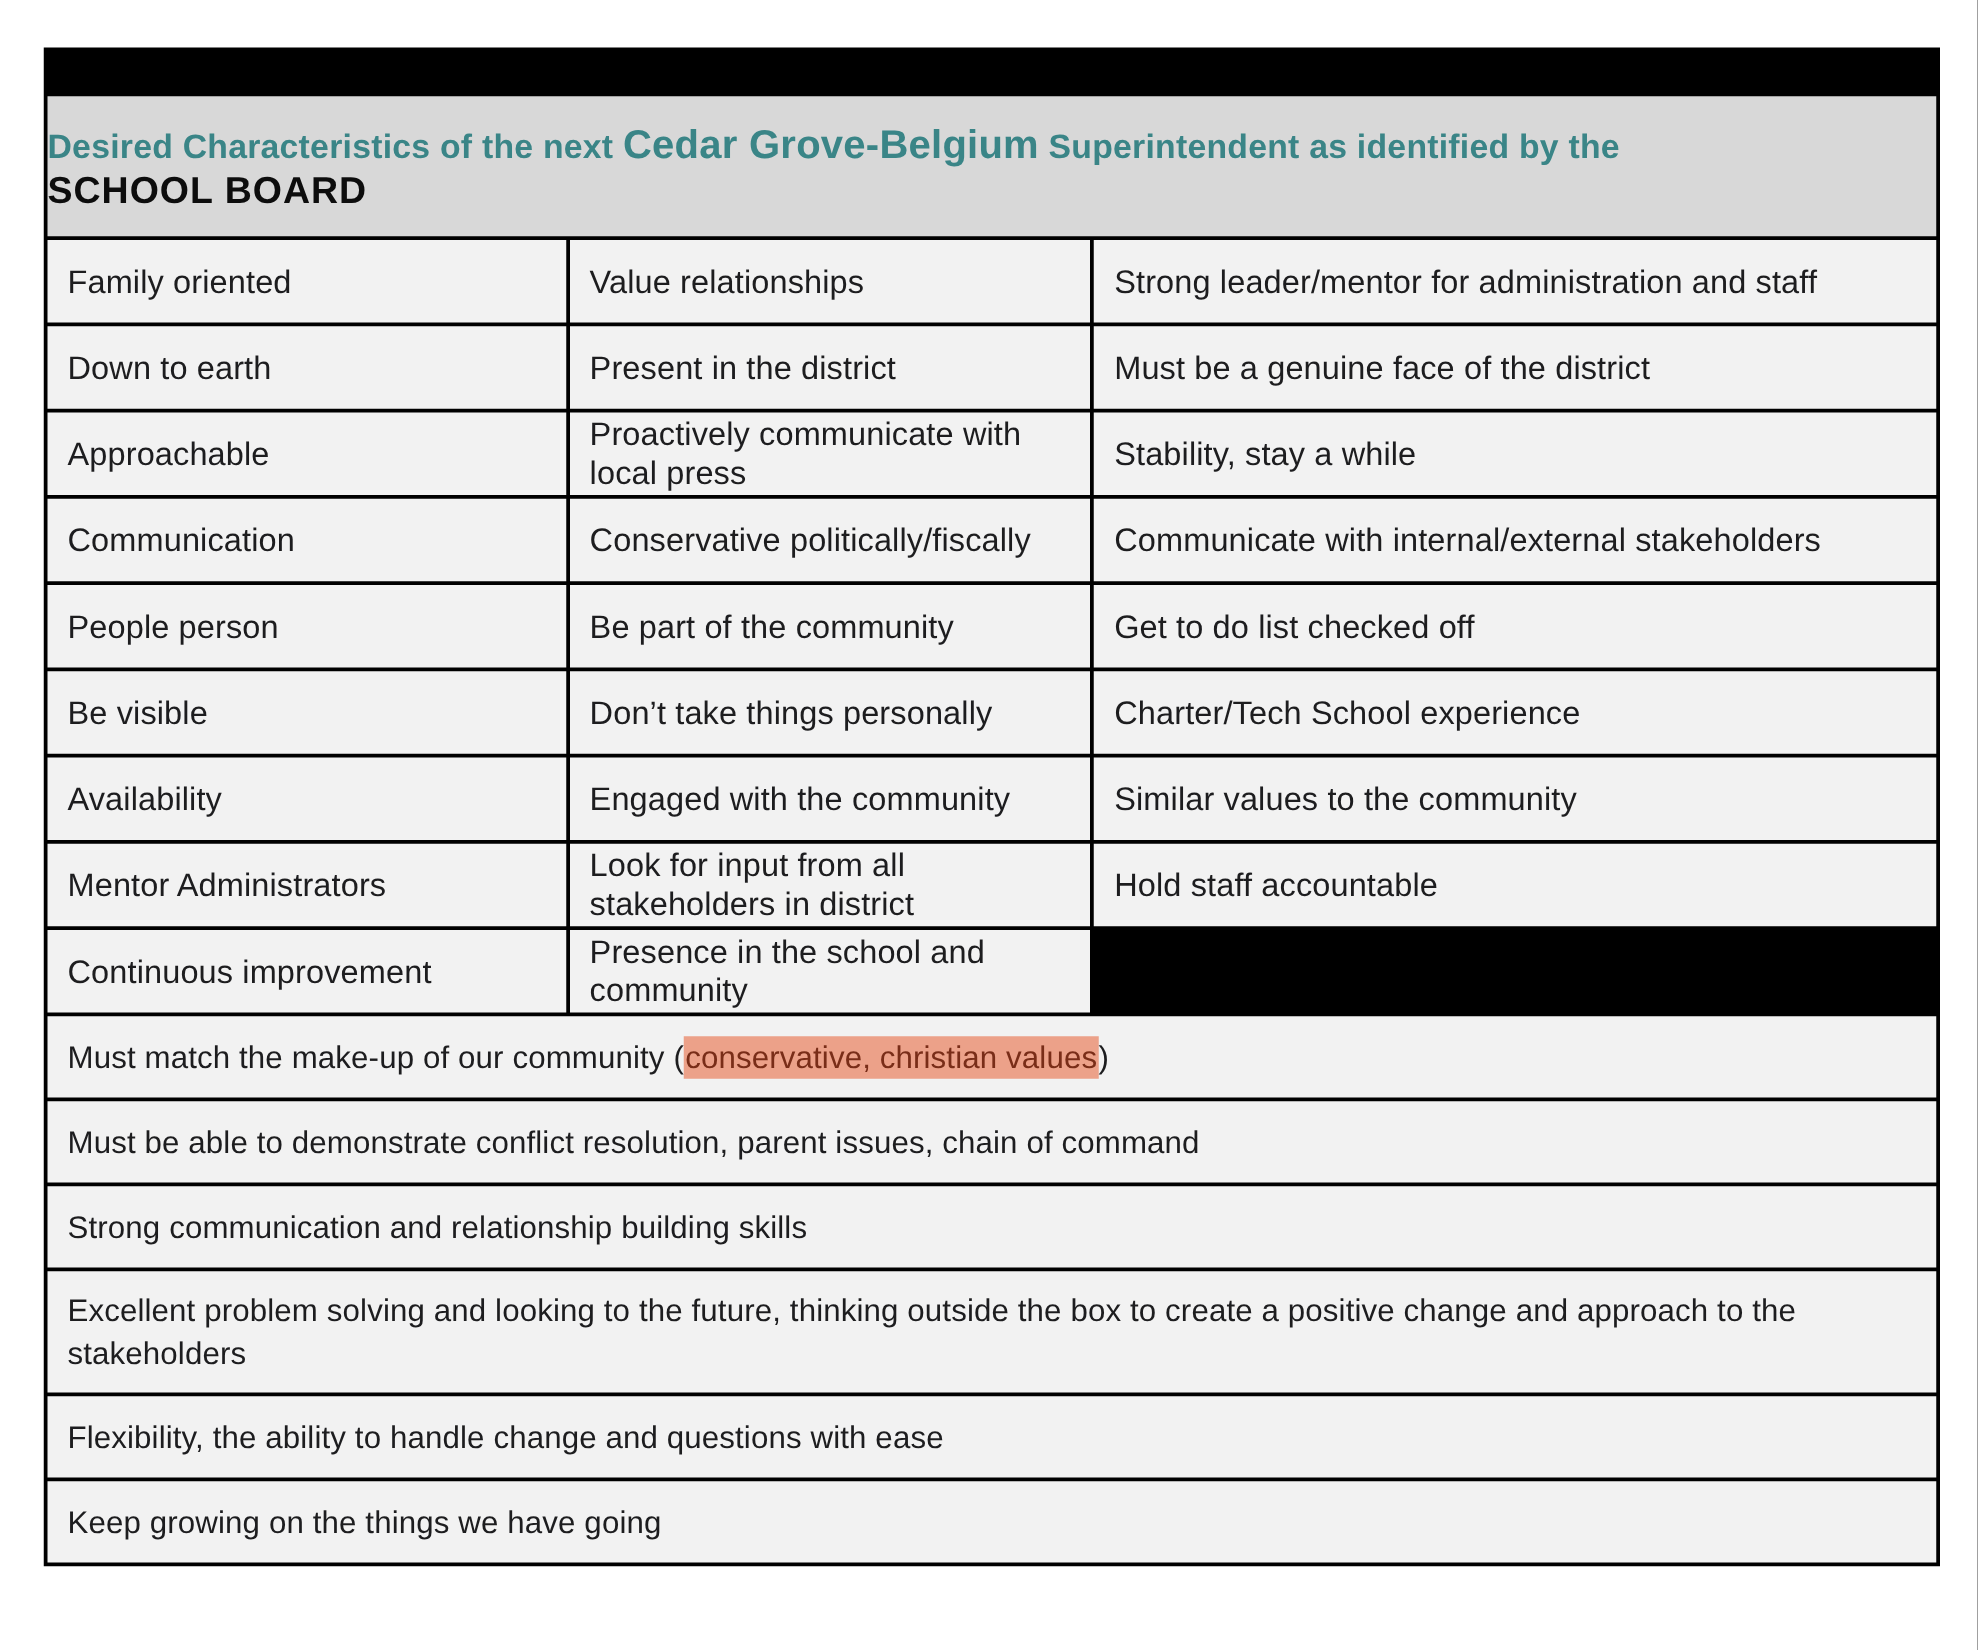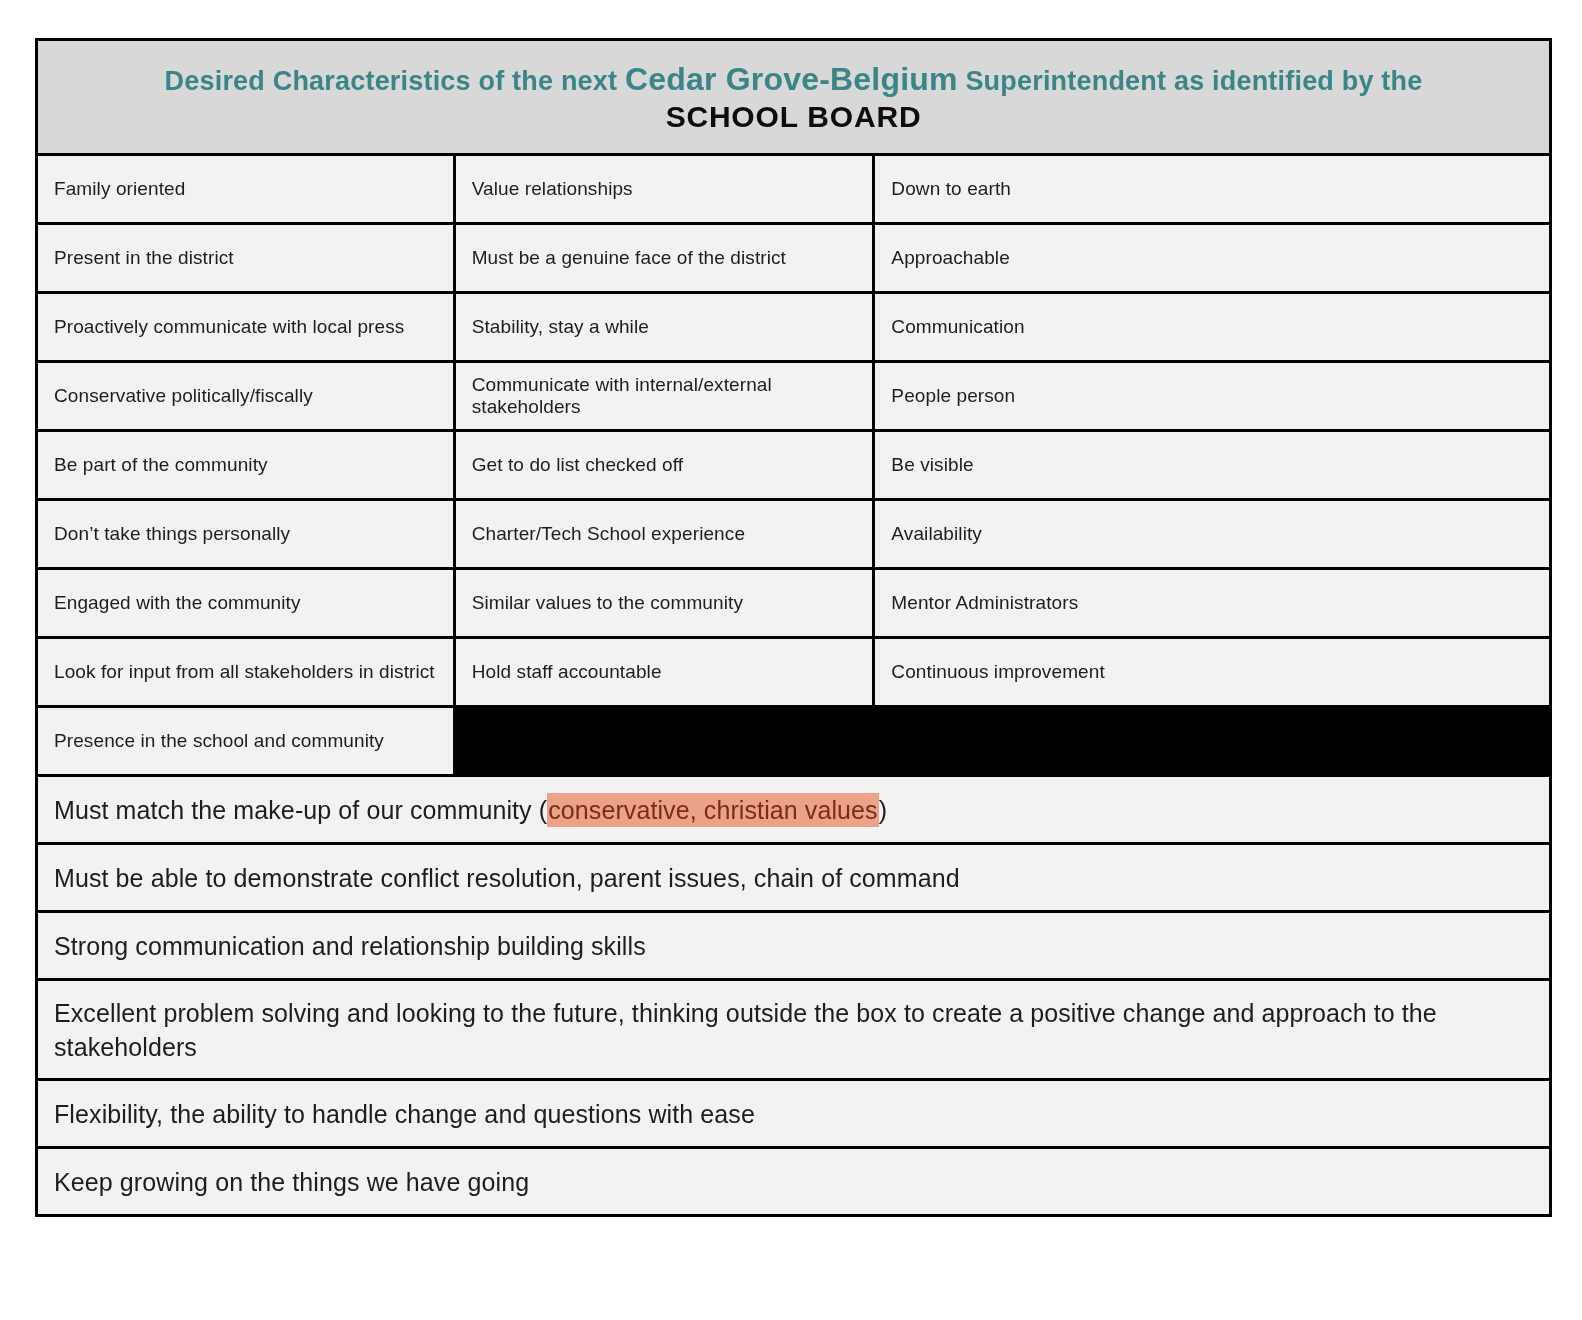--- a/index.html
+++ b/index.html
@@ -23,23 +23,24 @@
     display: flex;
     flex-direction: column;
     gap: 3px;
   }
   .table-header {
     background: #d8d8d8;
     height: 112px;
     display: flex;
     flex-direction: column;
     justify-content: center;
-    align-items: center;
+    align-items: flex-start;
     text-align: center;
     gap: 2px;
+    margin-top: 36px;
   }
   .title-line1 {
     color: #3a8587;
     font-weight: 700;
     font-size: 27px;
     letter-spacing: 0.2px;
   }
   .title-school-name {
     font-size: 32px;
   }
@@ -54,21 +55,21 @@
     grid-template-columns: 418fr 420fr 679fr;
     grid-auto-rows: 66px;
     gap: 3px;
     background: #000000;
   }
   .cell {
     background: #f2f2f2;
     display: flex;
     align-items: center;
     padding: 0 14px 0 16px;
-    font-size: 19px;
+    font-size: 26px;
     color: #1d1d1f;
     letter-spacing: 0.1px;
   }
   .full-row {
     background: #f2f2f2;
     min-height: 65px;
     display: flex;
     align-items: center;
     padding: 6px 20px 6px 16px;
     box-sizing: border-box;
@@ -101,20 +102,23 @@
     </div>
 
     <div class="grid-section">
         <div class="cell">
           <span>Family oriented</span>
         </div>
         <div class="cell">
           <span>Value relationships</span>
         </div>
         <div class="cell">
+          <span>Strong leader/mentor for administration and staff</span>
+        </div>
+        <div class="cell">
           <span>Down to earth</span>
         </div>
         <div class="cell">
           <span>Present in the district</span>
         </div>
         <div class="cell">
           <span>Must be a genuine face of the district</span>
         </div>
         <div class="cell">
           <span>Approachable</span>

